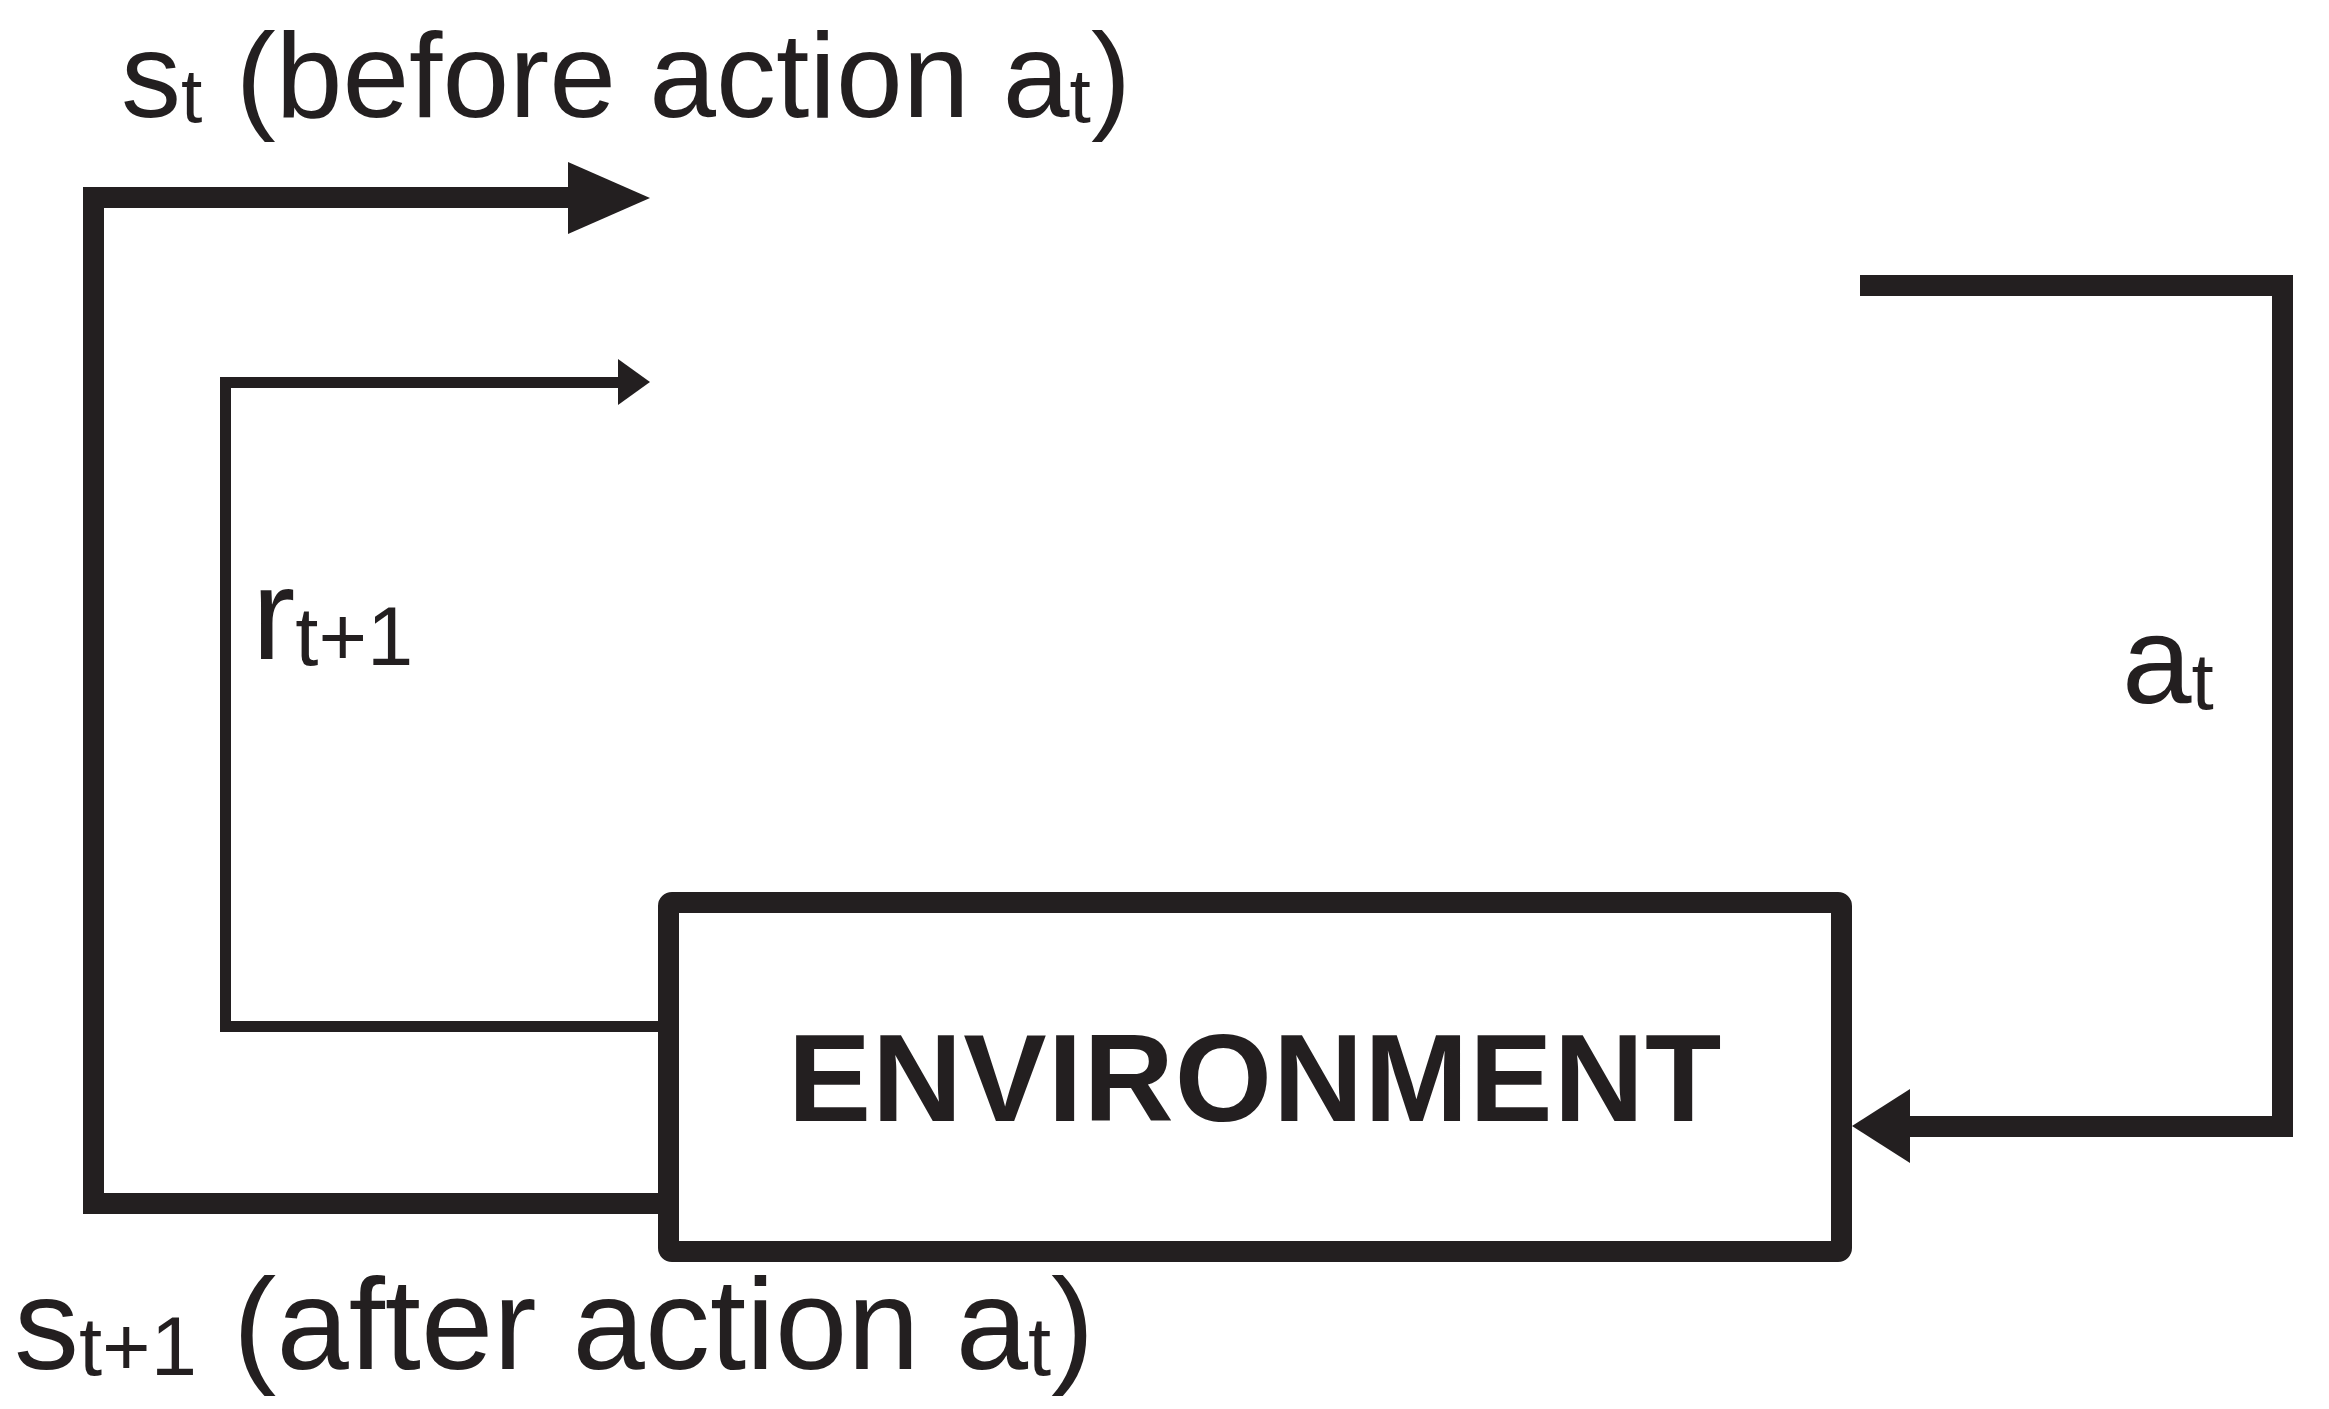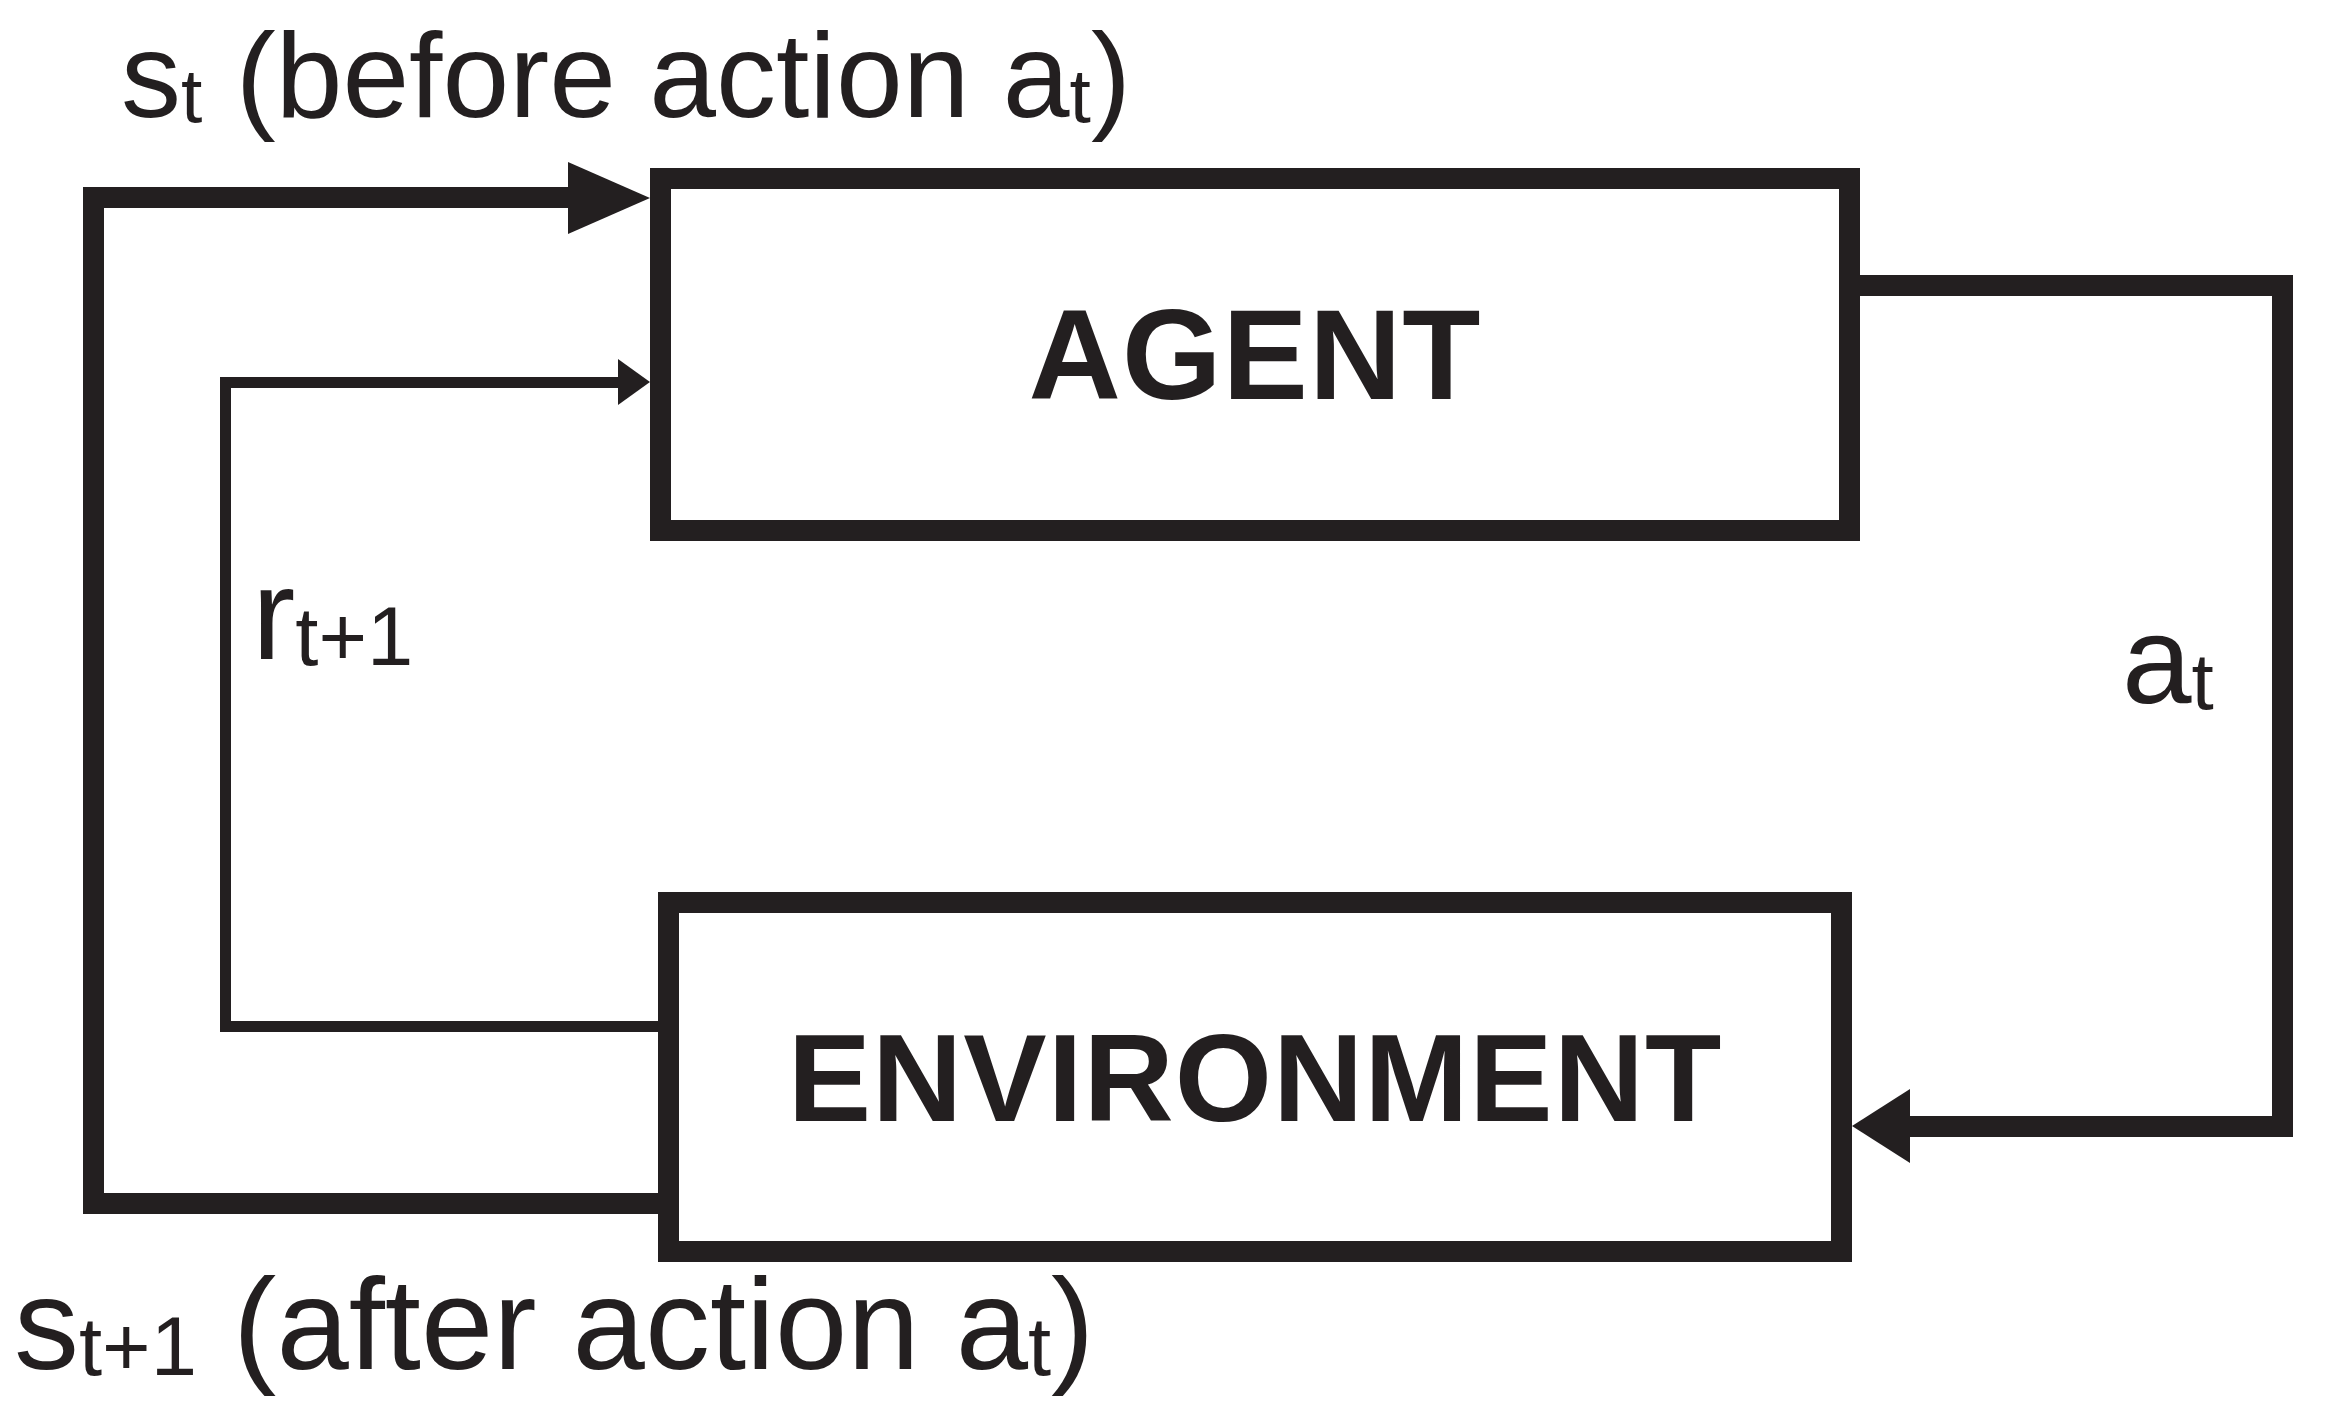--- a/index.html
+++ b/index.html
@@ -22,21 +22,21 @@
     justify-content: center;
   }
   .node-label {
     font-weight: 700;
     letter-spacing: 1px;
     color: var(--ink);
     white-space: nowrap;
   }
   .agent-box { left: 650px; top: 168px; width: 1210px; height: 373px; }
   .agent-box .node-label { font-size: 128px; }
-  .env-box { left: 658px; top: 892px; width: 1194px; height: 370px; }
+  .env-box { left: 658px; top: 892px; width: 1194px; height: 370px; border-radius: 14px; }
   .env-box .node-label { font-size: 125px; }
 
   .line { position: absolute; background: var(--ink); }
   
   .state-shaft-top   { left: 83px;  top: 187px;  width: 485px;  height: 21px; }
   .state-vertical    { left: 83px;  top: 187px;  width: 21px;   height: 1027px; }
   .state-bottom      { left: 83px;  top: 1193px; width: 575px;  height: 21px; }
   
   .reward-top        { left: 220px; top: 377px;  width: 398px;  height: 11px; }
   .reward-vertical   { left: 220px; top: 377px;  width: 11px;   height: 655px; }
@@ -97,23 +97,20 @@
   <div class="line reward-top"></div>
   <div class="arrowhead reward-arrowhead"></div>
   <div class="line reward-vertical"></div>
   <div class="line reward-bottom"></div>
 
   <div class="line action-top"></div>
   <div class="line action-vertical"></div>
   <div class="line action-bottom"></div>
   <div class="arrowhead action-arrowhead"></div>
 
-  <div class="node agent-box">
-    <span class="node-label">AGENT</span>
-  </div>
   <div class="node env-box">
     <span class="node-label">ENVIRONMENT</span>
   </div>
 
   <div class="edge-label label-state-before"><span>s</span><sub>t</sub><span> (before action a</span><sub>t</sub><span>)</span></div>
 
   <div class="edge-label label-reward"><span>r</span><sub>t+1</sub></div>
 
   <div class="edge-label label-action"><span>a</span><sub>t</sub></div>
 

